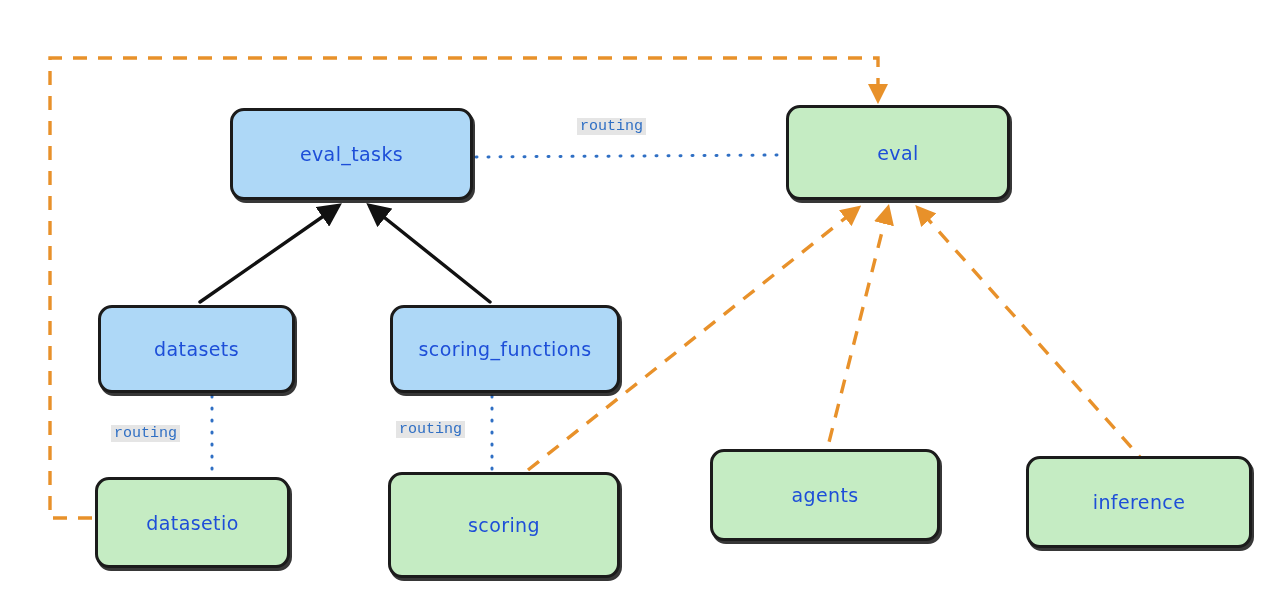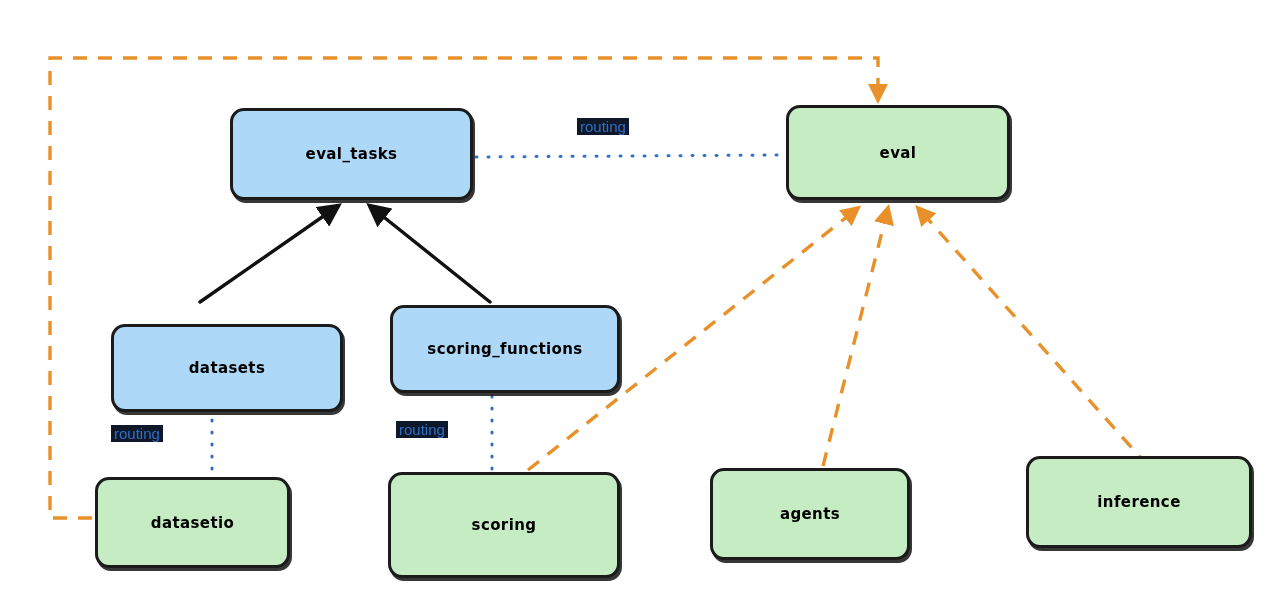--- a/index.html
+++ b/index.html
@@ -28,34 +28,33 @@
     border-radius: 14px;
     display: flex;
     align-items: center;
     justify-content: center;
     box-shadow: 2px 3px 0 rgba(20,20,20,0.85);
   }
   .node.blue  { background: #aed8f7; }
   .node.green { background: #c5ecc3; }
   .node-label {
     font-family: "DejaVu Sans", sans-serif;
-    font-size: 15px;
-    color: #000000;
+    font-size: 19px;
+    color: #1d4ed8;
     letter-spacing: 0.4px;
     white-space: nowrap;
     pointer-events: none;
-    font-weight: bold;
   }
   .edge-label {
     position: absolute;
-    font-family: Liberation Sans, sans-serif;
+    font-family: Liberation Mono, monospace;
     font-size: 15px;
     color: #2f6fc4;
     white-space: nowrap;
-    background: #0f172a;
+    background: #e5e5e5;
     padding: 0 3px;
   }
 </style>
 </head>
 <body>
 
 <div id="canvas">
 
   <svg id="edges" viewBox="0 0 1280 596" xmlns="http://www.w3.org/2000/svg">
     <defs>
@@ -87,37 +86,37 @@
   </svg>
 
   <div class="node blue" style="left:230px; top:108px; width:243px; height:92px;">
     <span class="node-label">eval_tasks</span>
   </div>
 
   <div class="node green" style="left:786px; top:105px; width:224px; height:95px;justify-content:center;">
     <span class="node-label">eval</span>
   </div>
 
-  <div class="node blue" style="left:111px; top:305px; width:232px; height:88px;margin-top:19px;">
+  <div class="node blue" style="left:98px; top:305px; width:197px; height:88px;">
     <span class="node-label">datasets</span>
   </div>
 
   <div class="node blue" style="left:378px; top:305px; width:230px; height:88px;margin-left:12px;">
     <span class="node-label">scoring_functions</span>
   </div>
 
   <div class="node green" style="left:95px; top:477px; width:195px; height:91px;justify-content:center;">
     <span class="node-label">datasetio</span>
   </div>
 
   <div class="node green" style="left:388px; top:472px; width:232px; height:106px;">
     <span class="node-label">scoring</span>
   </div>
 
-  <div class="node green" style="left:710px; top:468px; width:200px; height:92px;text-align:right;">
+  <div class="node green" style="left:710px; top:449px; width:230px; height:92px;text-align:right;">
     <span class="node-label">agents</span>
   </div>
 
   <div class="node green" style="left:1026px; top:456px; width:226px; height:92px;">
     <span class="node-label">inference</span>
   </div>
 
   <div class="edge-label" style="left:577px; top:118px;">routing</div>
 
   <div class="edge-label" style="left:111px; top:425px;">routing</div>

